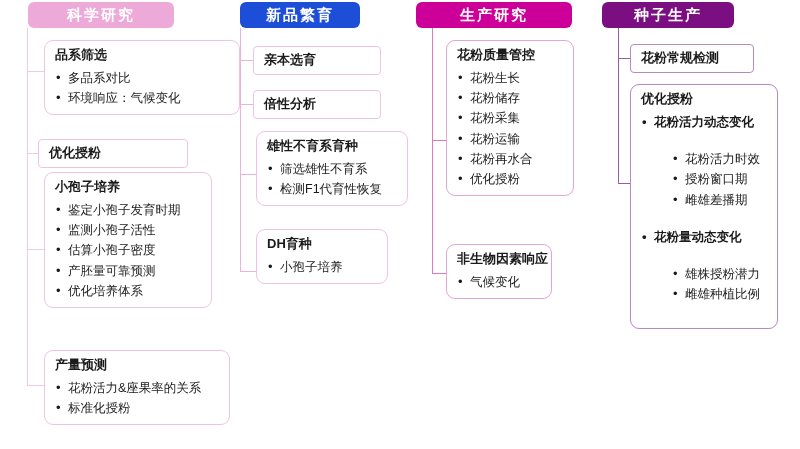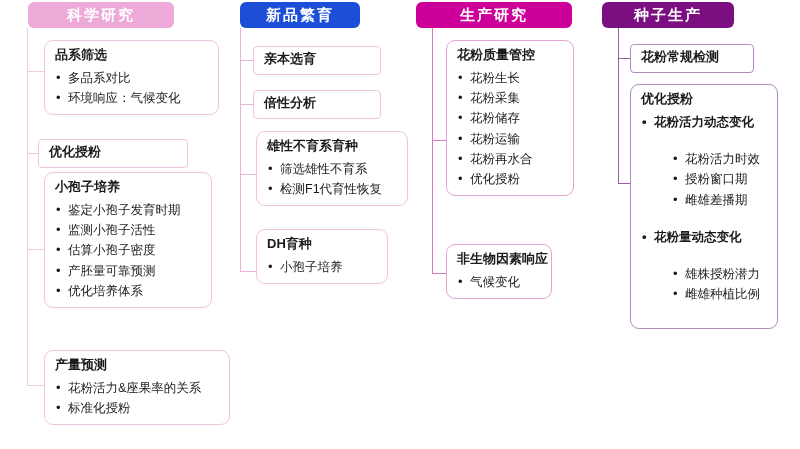--- a/index.html
+++ b/index.html
@@ -51,21 +51,21 @@
     padding:5px 8px 6px 10px;
   }
   .card.flat{border-radius:4px;padding-top:4px;padding-bottom:4px;}
   .col-3 .card{border-color:#e3a5d2;}
   .col-4 .card{border-color:#b689c0;}
 
   .card-title{
     font-weight:700;font-size:13px;color:#1b1b1b;
     line-height:1.45;white-space:nowrap;
   }
-  .card.flat .card-title{font-size:13px;font-family:Liberation Mono, monospace;}
+  .card.flat .card-title{font-size:13px;}
 
   ul.bl{list-style:none;margin:3px 0 0 0;padding:0;}
   ul.bl li{
     position:relative;padding-left:13px;
     font-size:12.5px;color:#1b1b1b;line-height:1.62;white-space:nowrap;
   }
   ul.bl li::before{
     content:"\2022";position:absolute;left:1px;top:-1px;
     font-size:13px;color:#1b1b1b;
   }
@@ -77,21 +77,21 @@
 </head>
 <body>
 
 <div id="stage">
 
   <div class="col col-1">
     <div class="hdr">科学研究</div>
     <div class="trunk" style="height:357px;"></div>
 
     <div class="stub" style="left:27px;top:71px;width:17px;"></div>
-    <div class="card" style="left:44px;top:40px;width:175px;">
+    <div class="card" style="left:44px;top:40px;width:196px;">
       <div class="card-title">品系筛选</div>
       <ul class="bl">
         <li>多品系对比</li>
         <li>环境响应：气候变化</li>
       </ul>
     </div>
 
     <div class="stub" style="left:27px;top:153px;width:11px;"></div>
     <div class="card flat" style="left:38px;top:139px;width:150px;">
       <div class="card-title">优化授粉</div>
@@ -153,22 +153,22 @@
 
   <div class="col col-3">
     <div class="hdr">生产研究</div>
     <div class="trunk" style="height:245px;"></div>
 
     <div class="stub" style="left:24px;top:140px;width:14px;"></div>
     <div class="card" style="left:38px;top:40px;width:128px;">
       <div class="card-title">花粉质量管控</div>
       <ul class="bl">
         <li>花粉生长</li>
+        <li>花粉储存</li>
         <li>花粉采集</li>
-        <li>花粉储存</li>
         <li>花粉运输</li>
         <li>花粉再水合</li>
         <li>优化授粉</li>
       </ul>
     </div>
 
     <div class="stub" style="left:24px;top:273px;width:14px;"></div>
     <div class="card" style="left:38px;top:244px;width:106px;">
       <div class="card-title">非生物因素响应</div>
       <ul class="bl">

